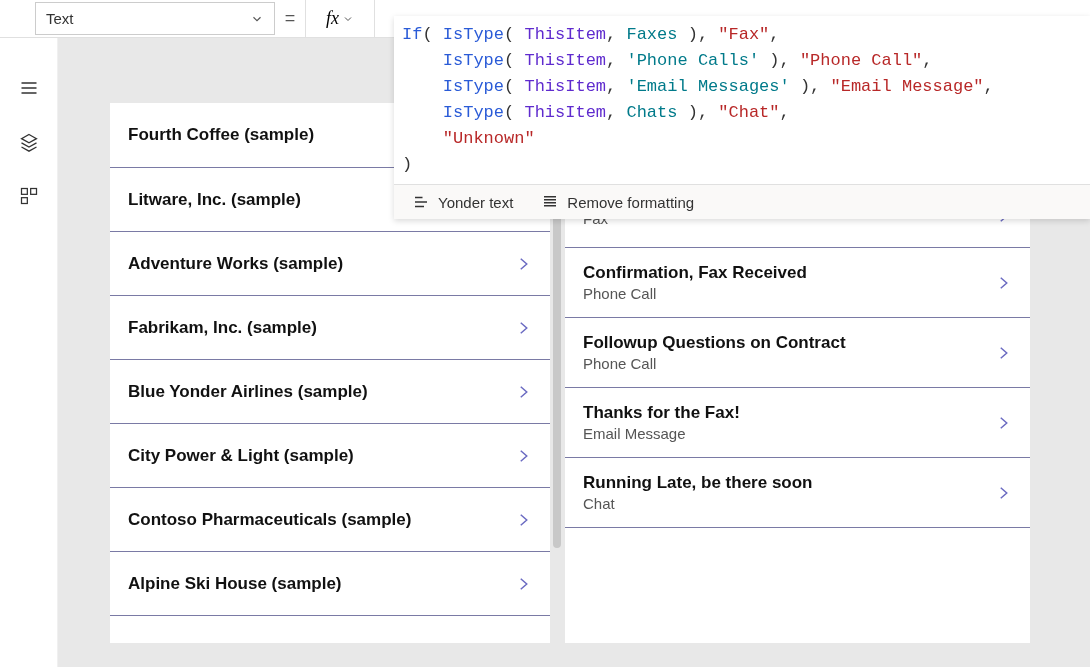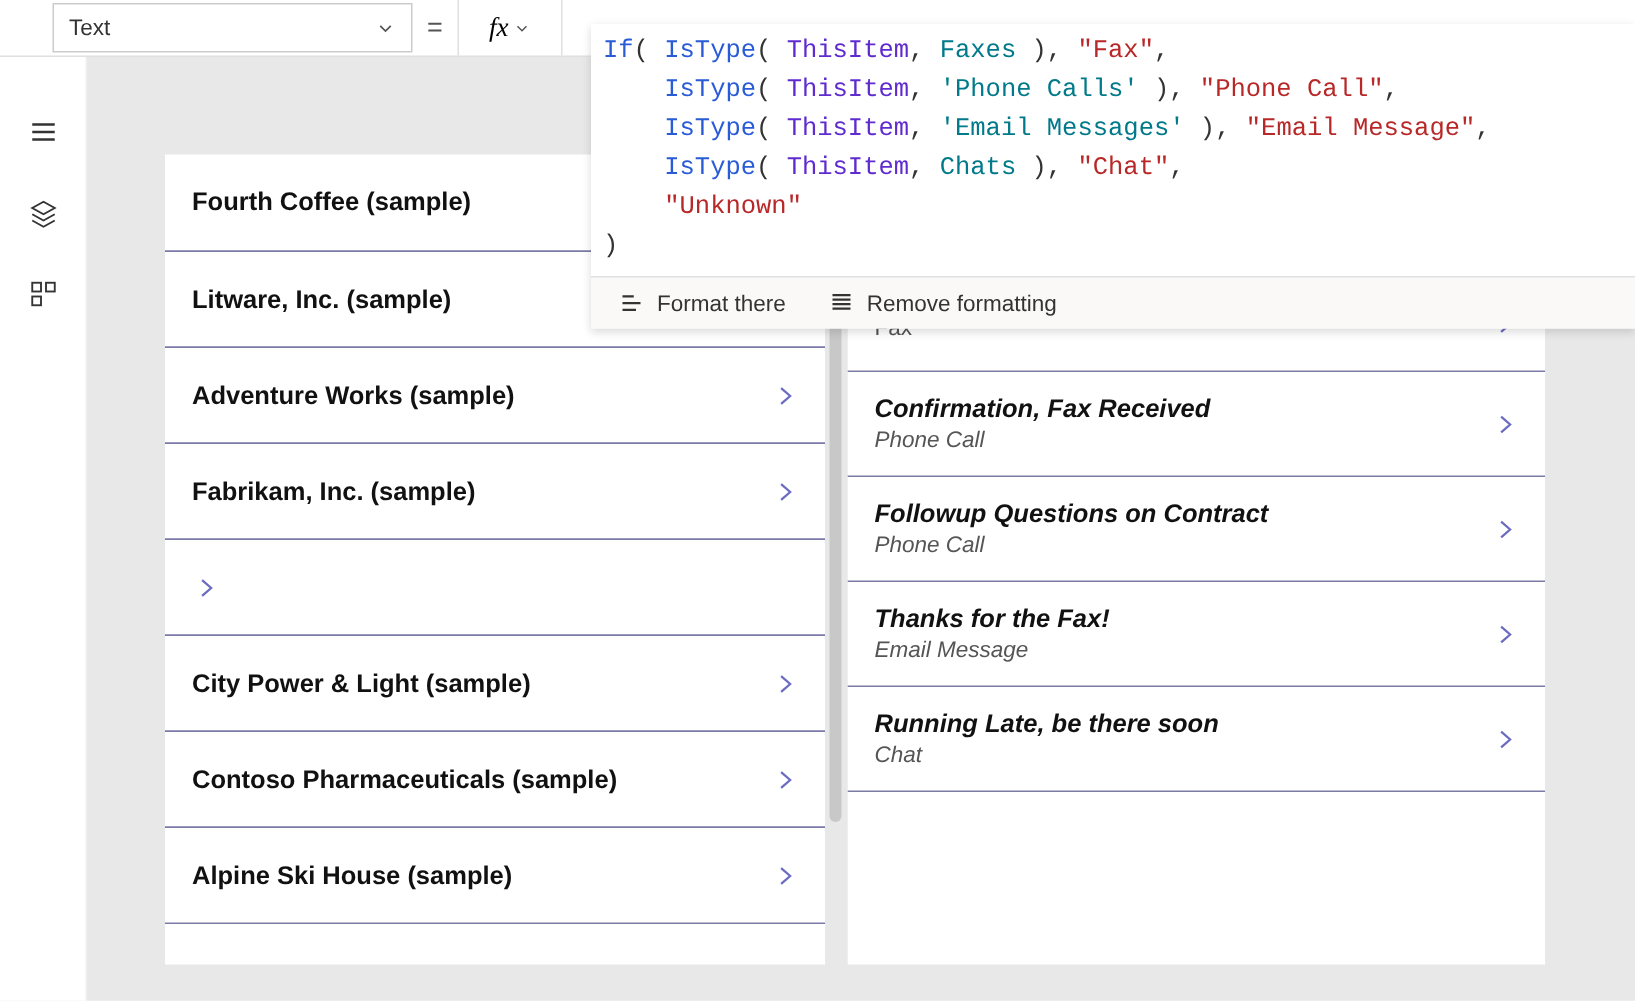--- a/index.html
+++ b/index.html
@@ -24,21 +24,21 @@
     .g-item { height: 65px; border-top: 1px solid #7a7aa5; border-bottom: 1px solid #7a7aa5; margin-bottom: -1px; display: flex; align-items: center; justify-content: space-between; padding: 0 18px; }
     .g-item:first-child { border-top: none; }
     .g-item .title { font-size: 17px; font-weight: 600; color: #111; }
     
     .sep { width: 15px; background: #e8e8e8; position: relative; margin-top: 170px; }
     .scrollbar-track { position: absolute; left: 3px; top: 5px; width: 8px; height: 335px; background: #c8c8c8; border-radius: 4px; }
     
     .gallery-right { width: 465px; background: #fff; display: flex; flex-direction: column; margin-top: 170px; }
     .half-item { height: 40px; border-bottom: 1px solid #7a7aa5; padding: 0 18px; display: flex; align-items: flex-start; justify-content: space-between; }
     .half-item .sub { font-size: 15px; color: #555; margin-top: 2px; }
-    .r-item { height: 70px; border-bottom: 1px solid #7a7aa5; display: flex; align-items: center; justify-content: space-between; padding: 0 18px; font-style: italic; }
+    .r-item { height: 70px; border-bottom: 1px solid #7a7aa5; display: flex; align-items: center; justify-content: space-between; padding: 0 18px; }
     .r-item .tcol { display: flex; flex-direction: column; gap: 2px; }
     .r-item .title { font-size: 17px; font-weight: 600; color: #111; }
     .r-item .sub { font-size: 15px; color: #555; }
     
     .chev { flex-shrink: 0; }
     
     .formula-overlay { position: absolute; left: 394px; top: 16px; width: 696px; background: #fff; z-index: 10; box-shadow: 0 2px 6px rgba(0,0,0,0.15); }
     .formula-editor { padding: 6px 8px; font-family: Consolas, "Courier New", monospace; font-size: 17px; line-height: 26px; white-space: pre; overflow: hidden; }
     .tk-fn { color: #2a5bd7; }
     .tk-obj { color: #5f2bce; }
@@ -106,20 +106,21 @@
             <path d="M9 5l8 7-8 7"></path>
           </svg>
         </div>
         <div class="g-item">
           <span class="title">Fabrikam, Inc. (sample)</span>
           <svg class="chev chevsvg" width="18" height="28" viewBox="0 0 24 24">
             <path d="M9 5l8 7-8 7"></path>
           </svg>
         </div>
         <div class="g-item">
+          <span class="title">Blue Yonder Airlines (sample)</span>
           <svg class="chev chevsvg" width="18" height="28" viewBox="0 0 24 24">
             <path d="M9 5l8 7-8 7"></path>
           </svg>
         </div>
         <div class="g-item">
           <span class="title">City Power &amp; Light (sample)</span>
           <svg class="chev chevsvg" width="18" height="28" viewBox="0 0 24 24">
             <path d="M9 5l8 7-8 7"></path>
           </svg>
         </div>
@@ -186,21 +187,21 @@
   </div>
 </div>
 
 <div class="formula-overlay">
   <div class="formula-editor" id="formula-ed"><div><span class="tk-fn">If</span><span class="tk-p">( </span><span class="tk-fn">IsType</span><span class="tk-p">( </span><span class="tk-obj">ThisItem</span><span class="tk-p">, </span><span class="tk-kw">Faxes</span><span class="tk-p"> ), </span><span class="tk-str">"Fax"</span><span class="tk-p">,</span></div><div><span class="tk-p">    </span><span class="tk-fn">IsType</span><span class="tk-p">( </span><span class="tk-obj">ThisItem</span><span class="tk-p">, </span><span class="tk-kw">'Phone Calls'</span><span class="tk-p"> ), </span><span class="tk-str">"Phone Call"</span><span class="tk-p">,</span></div><div><span class="tk-p">    </span><span class="tk-fn">IsType</span><span class="tk-p">( </span><span class="tk-obj">ThisItem</span><span class="tk-p">, </span><span class="tk-kw">'Email Messages'</span><span class="tk-p"> ), </span><span class="tk-str">"Email Message"</span><span class="tk-p">,</span></div><div><span class="tk-p">    </span><span class="tk-fn">IsType</span><span class="tk-p">( </span><span class="tk-obj">ThisItem</span><span class="tk-p">, </span><span class="tk-kw">Chats</span><span class="tk-p"> ), </span><span class="tk-str">"Chat"</span><span class="tk-p">,</span></div><div><span class="tk-p">    </span><span class="tk-str">"Unknown"</span></div><div><span class="tk-p">)</span></div></div>
   <div class="formula-toolbar">
     <div class="ft-btn">
       <svg width="18" height="18" viewBox="0 0 24 24">
           <path d="M4 6h10M4 12h16M4 18h12" stroke="#333" stroke-width="2"></path>
         </svg>
-      <span>Format there</span>
+      <span>Yonder text</span>
     </div>
     <div class="ft-btn">
       <svg width="18" height="18" viewBox="0 0 24 24">
           <path d="M4 5h16M4 9h16M4 13h16M4 17h16" stroke="#333" stroke-width="2"></path>
         </svg>
       <span>Remove formatting</span>
     </div>
   </div>
 </div>
 

